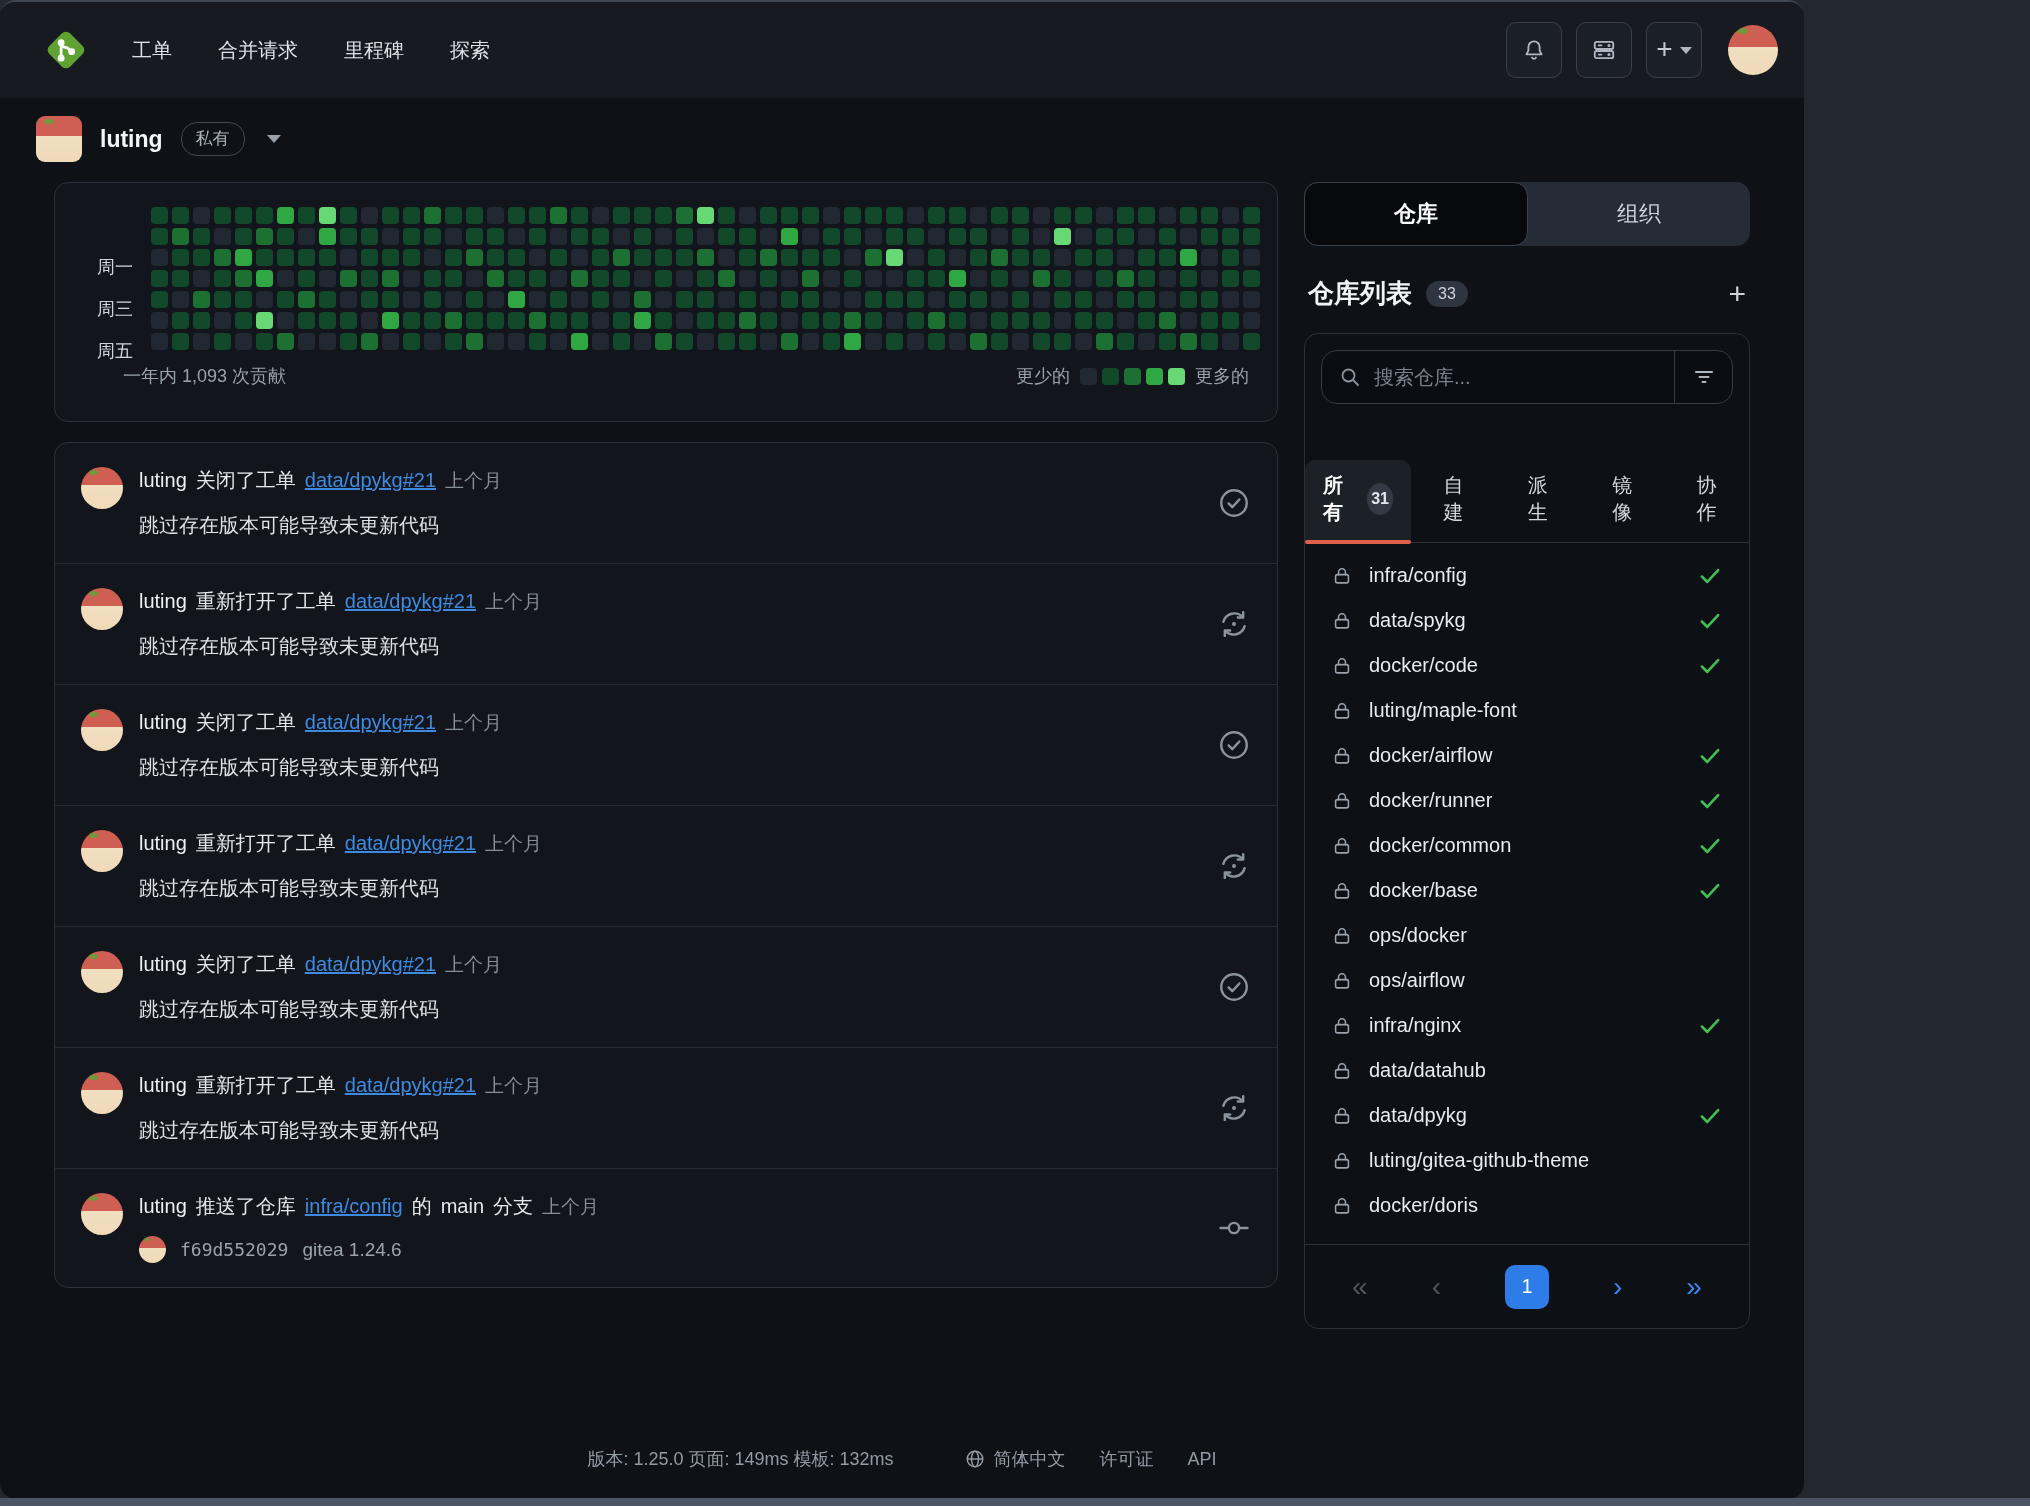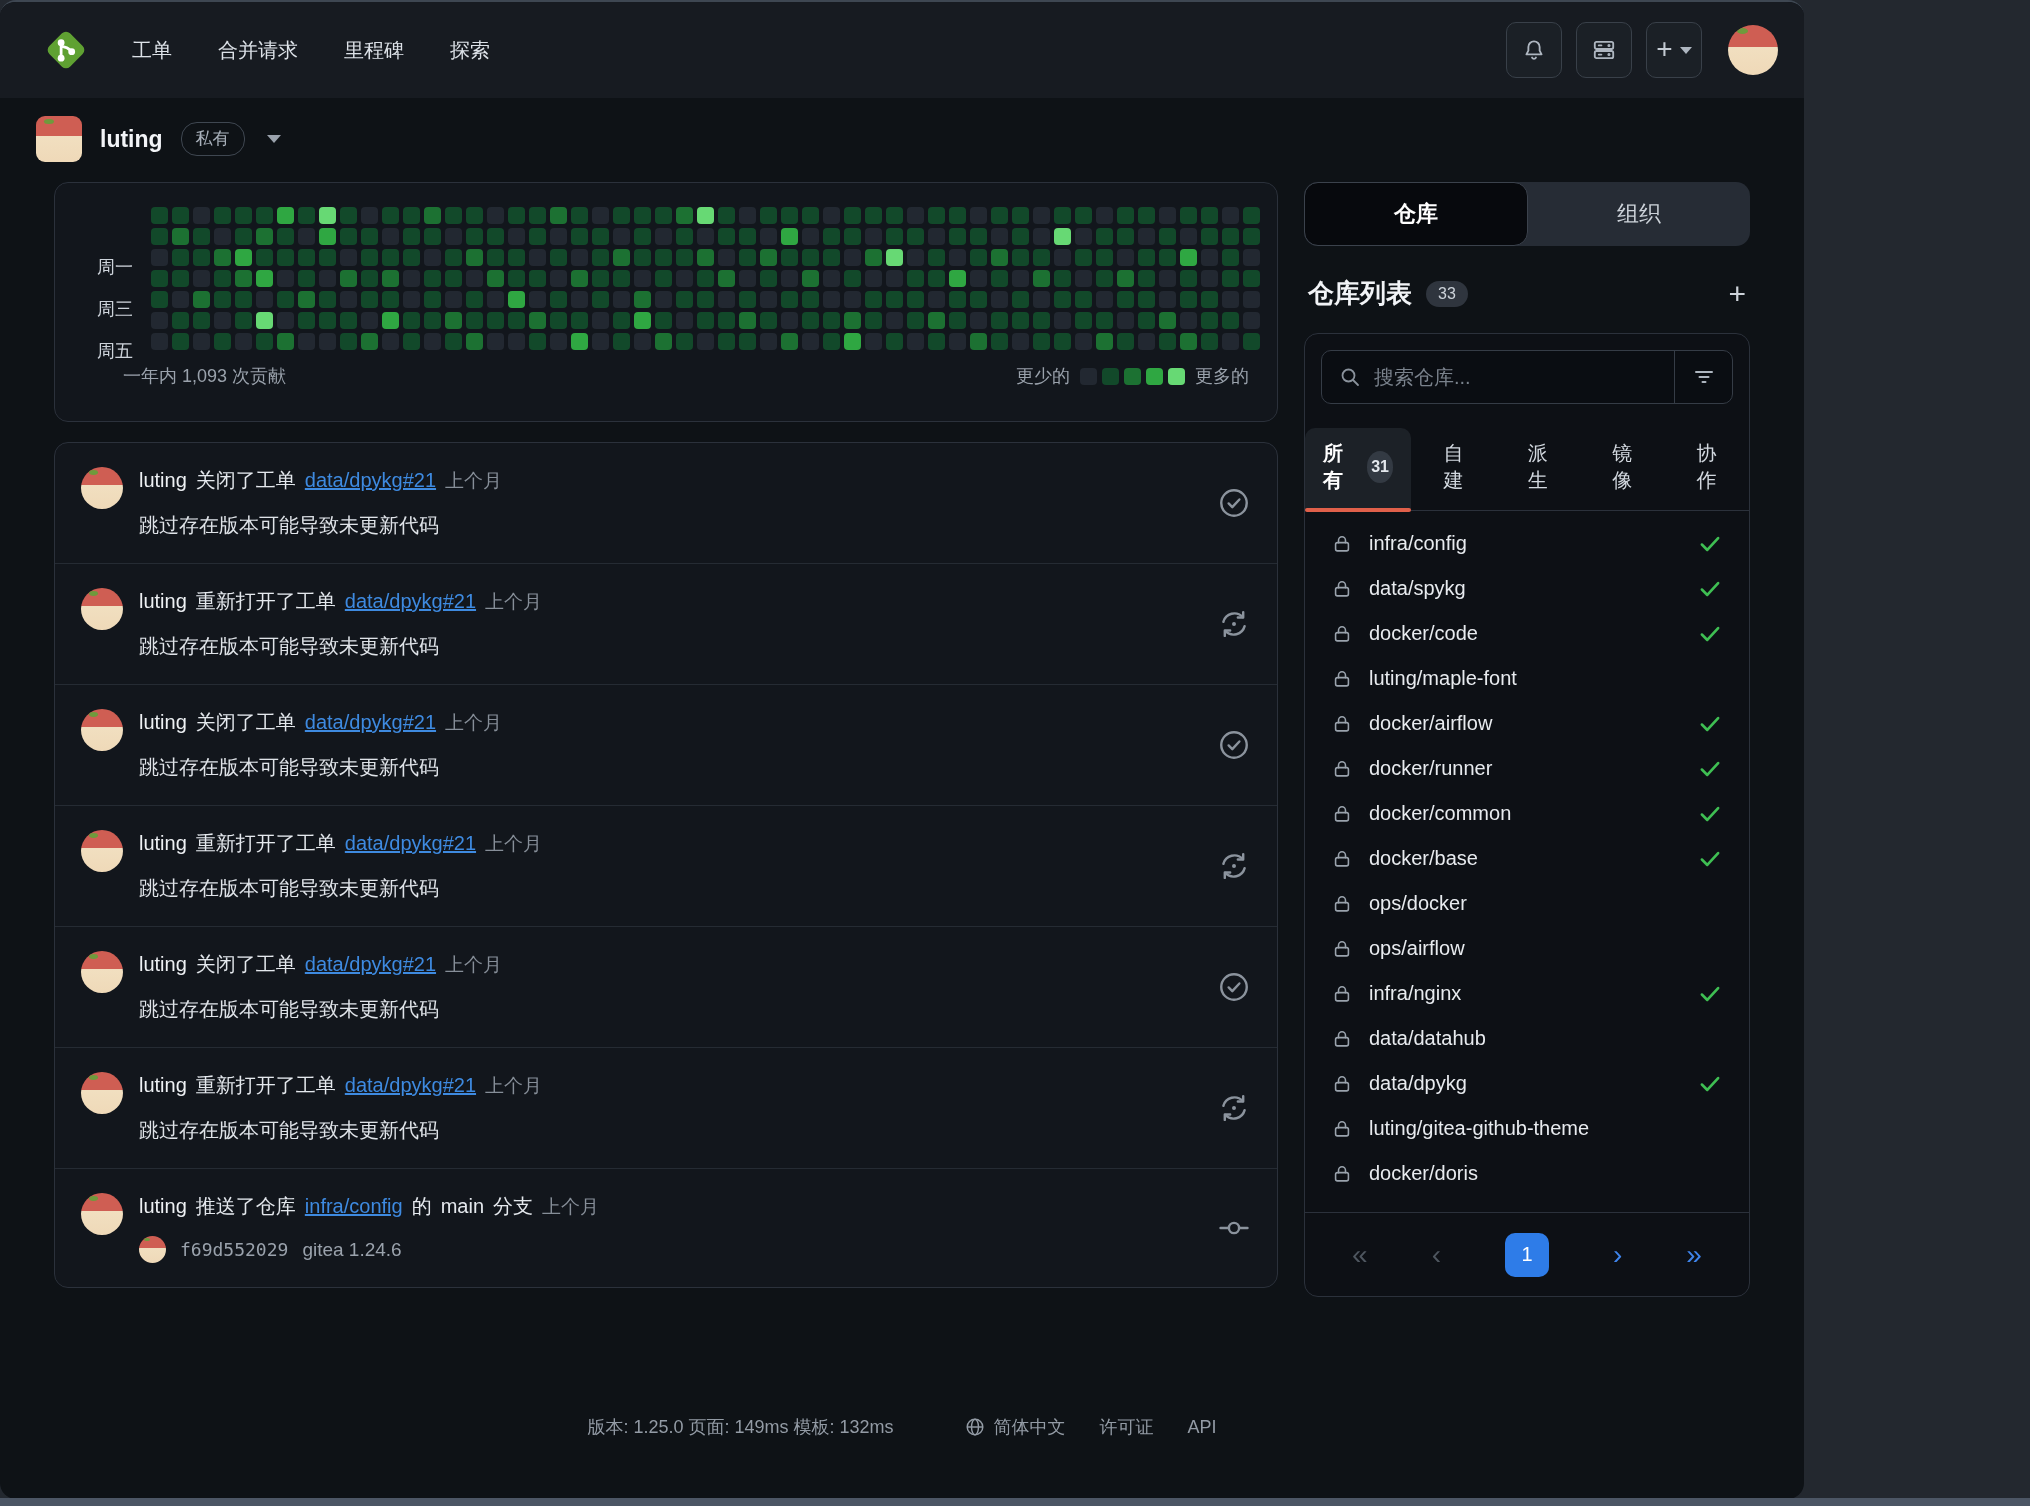--- a/index.html
+++ b/index.html
@@ -74,28 +74,28 @@
   .seg { display:flex; background:#262c35; border-radius:14px; height:64px; }
   .seg-item { flex:1; display:flex; align-items:center; justify-content:center; font-size:22px; color:#ccd2d9; cursor:pointer; }
   .seg-item.active { background:#07090d; border:1px solid #3b424c; border-radius:14px; color:#ffffff; font-weight:700; }
   .list-head { display:flex; align-items:center; margin:30px 4px 22px 4px; }
   .list-title { color:#f2f4f7; font-size:26px; font-weight:700; }
   .count-badge { background:#2f353e; color:#cdd3da; font-size:16px; border-radius:14px; padding:4px 12px; margin-left:14px; }
   .add-btn { margin-left:auto; color:#cdd3da; font-size:30px; line-height:1; cursor:pointer; }
 
   .repo-panel { background:#0d1015; border:1px solid #2b313b; border-radius:14px; overflow:hidden; }
   .search-row { padding:16px; }
-  .search-group { display:flex; align-items:center; border:1px solid #353c46; border-radius:10px; height:54px; background:#0a0d12;justify-content:space-between; }
+  .search-group { display:flex; align-items:center; border:1px solid #353c46; border-radius:16px; height:54px; background:#0a0d12;justify-content:space-between; }
   .search-icon-wrap { padding:0 12px 0 16px; display:flex; }
   .search-input { flex:1; background:transparent; border:none; outline:none; color:#dfe3e8; font-size:20px; font-family:inherit; }
   .search-input::placeholder { color:#7a828c; }
   .filter-btn { width:58px; height:100%; border-left:1px solid #353c46; display:flex; align-items:center; justify-content:center; cursor:pointer; }
 
   .filter-tabs { display:flex; justify-content:center; gap:14px; padding:8px 0 0 0; border-bottom:1px solid #2b313b; }
-  .ftab { position:relative; display:flex; align-items:center; gap:10px; font-size:20px; color:#d2d8df; padding:12px 18px 16px; cursor:pointer; }
+  .ftab { position:relative; display:flex; align-items:center; gap:10px; font-size:20px; color:#d2d8df; padding:12px 18px 16px; cursor:pointer;margin-top:32px; }
   .ftab.active { background:#1c2127; border-radius:10px 10px 0 0; font-weight:700; color:#ffffff; }
   .ftab.active::after { content:""; position:absolute; left:0; right:0; bottom:-2px; height:4px; background:#e0604a; border-radius:2px; }
   .ftab-badge { background:#333a43; color:#e4e8ed; font-size:16px; border-radius:50%; width:32px; height:32px; display:flex; align-items:center; justify-content:center; }
 
   .repo-row { display:flex; align-items:center; height:45px; padding:0 26px; cursor:pointer; }
   .repo-row svg.lock { stroke:#9aa3ad; fill:none; stroke-width:1.7; flex:none; }
   .repo-name { color:#e8ebef; font-size:20px; margin-left:16px; flex:1; }
   .repo-check svg { stroke:#3fbf53; fill:none; stroke-width:2.4; }
 
   .pagination { border-top:1px solid #2b313b; height:84px; display:flex; align-items:center; justify-content:center; gap:64px; margin-top:10px; }

